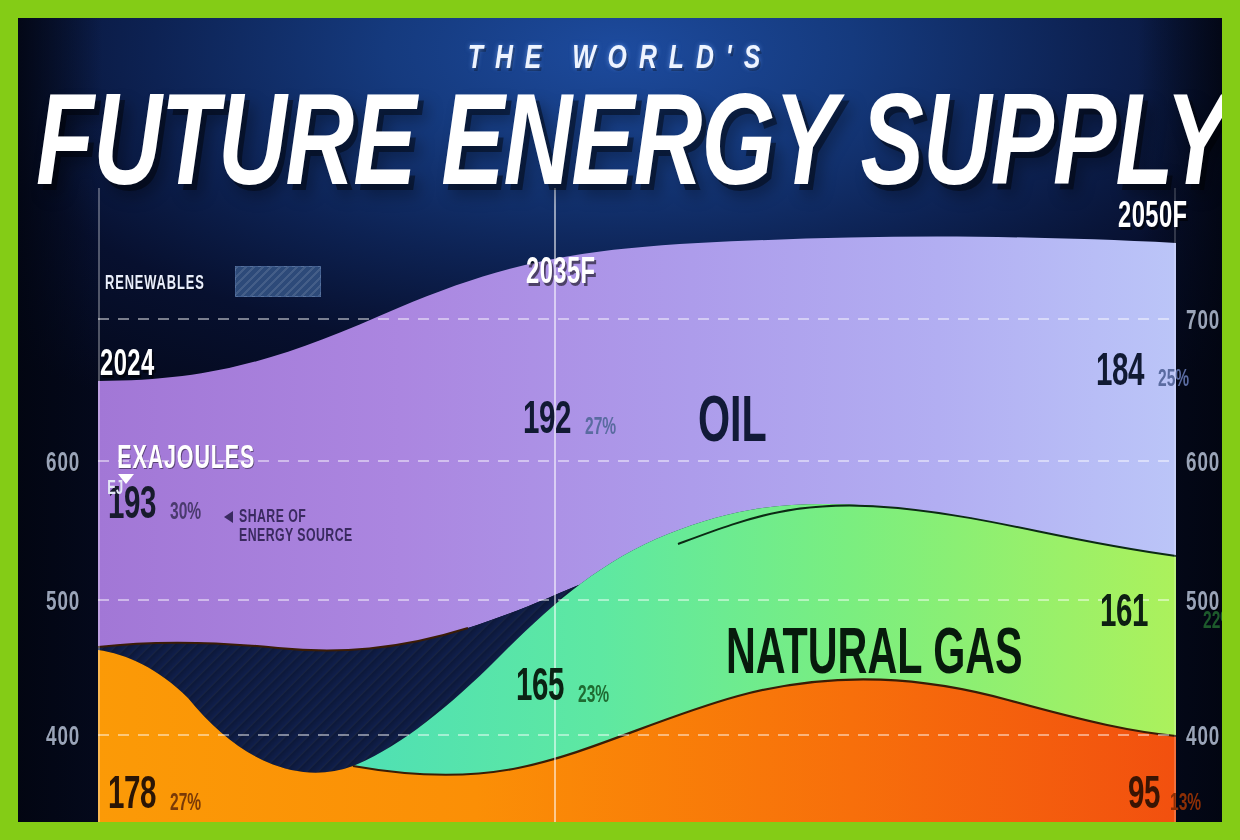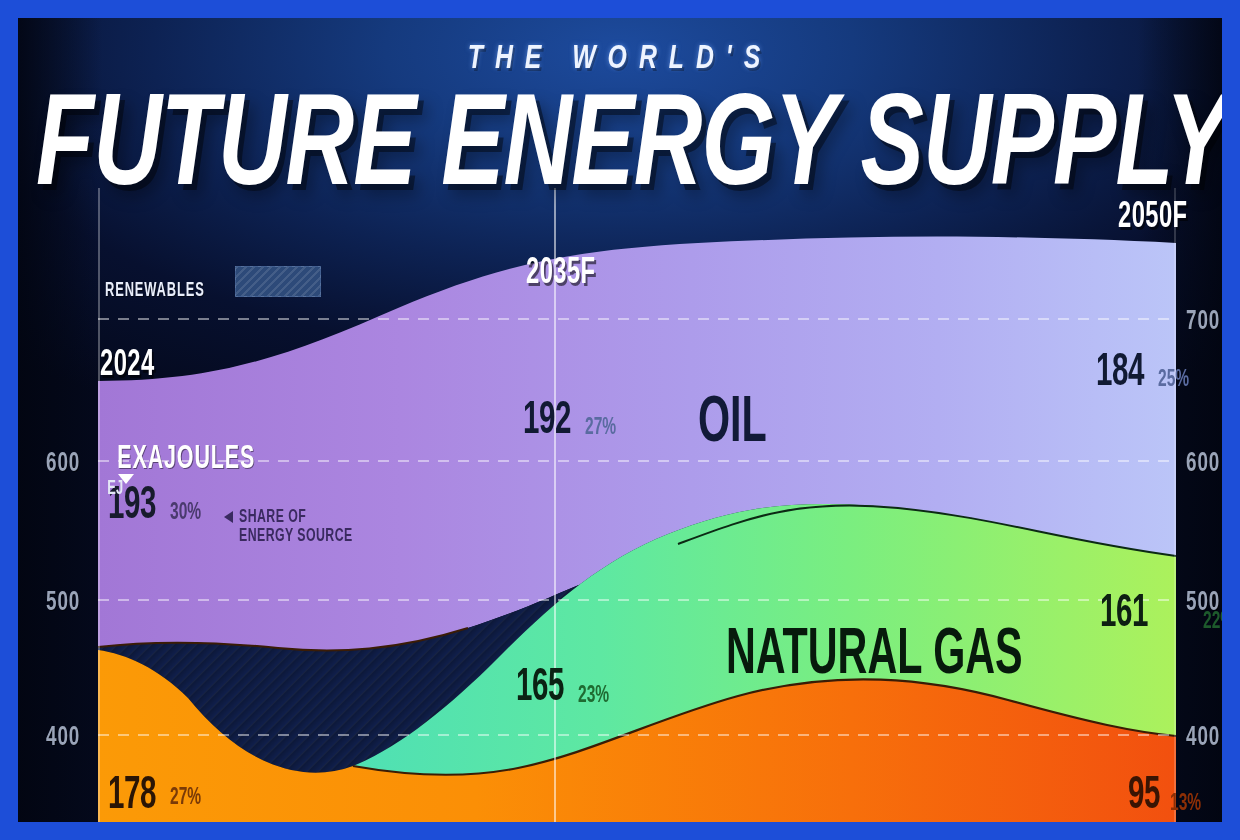--- a/index.html
+++ b/index.html
@@ -12,21 +12,21 @@
     height: 840px;
     overflow: hidden;
     font-family: "Liberation Sans", sans-serif;
   }
 
   
   #frame {
     position: absolute;
     left: 0; top: 0;
     width: 1240px; height: 840px;
-    background: #1d4ed8;
+    background: #84cc16;
   }
 
   
   #canvas {
     position: absolute;
     left: 18px; top: 18px;
     width: 1204px; height: 804px;
     background:
       radial-gradient(ellipse 900px 420px at 50% 4%, #1d4b9e 0%, #153a7e 26%, #0d2253 52%, #07102f 74%, #04091c 100%);
     overflow: hidden;
@@ -75,21 +75,21 @@
       9px 9px 14px rgba(0,0,0,.35);
     white-space: nowrap;
   }
 
   
   #legend {
     position: absolute;
     left: 78px; top: 248px;
     z-index: 7;
     display: flex;
-    align-items: flex-end;
+    align-items: center;
     gap: 14px;
     padding-left: 9px;
   }
   #legend .lbl {
     color: #e9eefb;
     font-size: 15px;
     font-weight: 700;
     letter-spacing: 1px;
     transform: scaleY(1.35) scaleX(0.86);
     transform-origin: left center;
@@ -180,21 +180,21 @@
   .v-or    .pct { color: #7a3a07; }
   .v-or2   .num { color: #3a1403; }
   .v-or2   .pct { color: #8d2f06; }
 
   
   #val-2024-renew { left: 90px;  top: 470px; }
   #val-2035-oil   { left: 505px; top: 385px; }
   #val-2050-oil   { left: 1078px; top: 337px; }
   #val-2035-gas   { left: 498px; top: 652px; }
   #val-2050-gas   { left: 1082px; top: 578px; gap: 44px; }
-  #val-2024-coal  { left: 90px;  top: 760px; align-items: center; }
+  #val-2024-coal  { left: 90px;  top: 760px; }
   #val-2050-coal  { left: 1090px; top: 760px; margin-left: 20px; }
 
   
   .streamname {
     position: absolute;
     z-index: 7;
     font-size: 48px;
     font-weight: 700;
     letter-spacing: 0px;
     transform: scaleY(1.34) scaleX(0.86);

